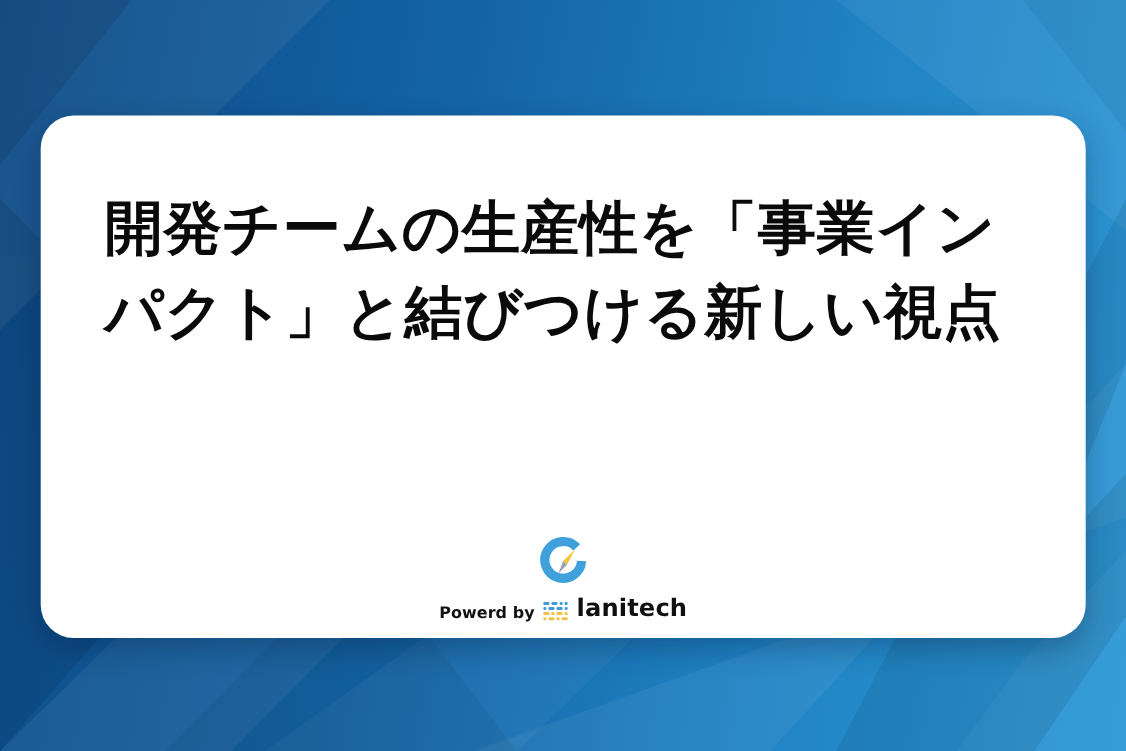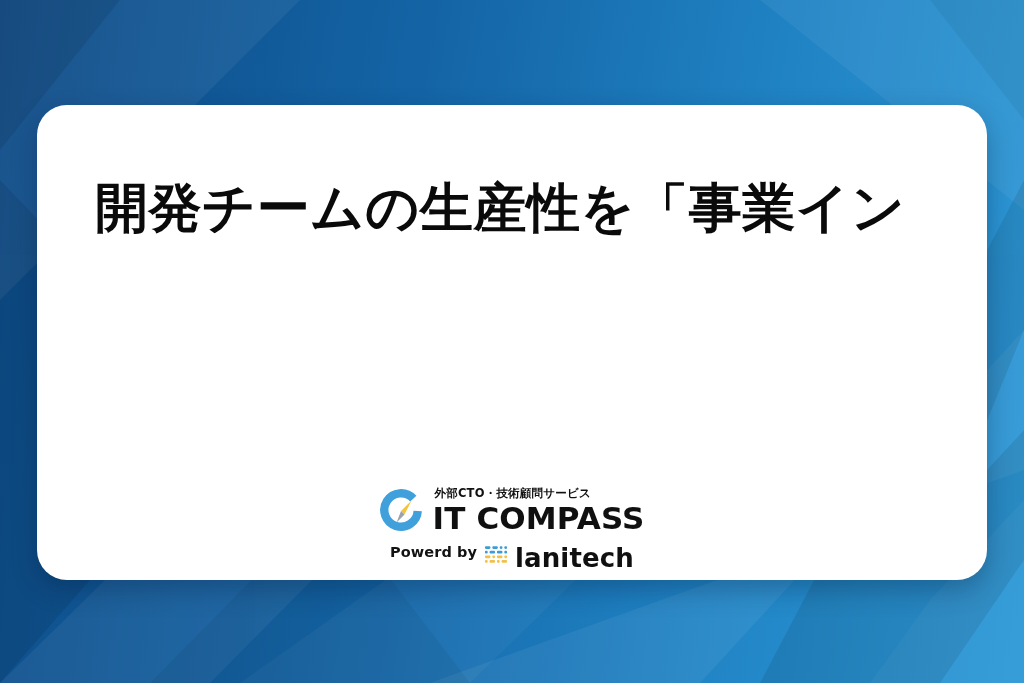--- a/index.html
+++ b/index.html
@@ -78,36 +78,36 @@
     font-family:"DejaVu Sans", "Liberation Sans", sans-serif;
     font-size:31px;
     font-weight:700;
     color:#101010;
     letter-spacing:0.005em;
     line-height:1;
   }
 
   #powered-row {
     display:flex;
-    align-items:flex-start;
+    align-items:flex-end;
     gap:7px;
     margin-top:11px;
   }
   #powered-label {
     font-family:"DejaVu Sans", "Liberation Sans", sans-serif;
     font-size:14.5px;
     font-weight:700;
     color:#121212;
     letter-spacing:0.005em;
     line-height:1;
   }
   #lanitech-mark { width:24px; height:19px; display:block; flex:none; }
   #lanitech-word {
     font-family:"DejaVu Sans", "Liberation Sans", sans-serif;
-    font-size:26px;
+    font-size:22px;
     font-weight:700;
     color:#101010;
     letter-spacing:0.005em;
     line-height:1;
   }
 </style>
 </head>
 <body>
 
 <div id="slide">
@@ -132,40 +132,37 @@
     <g fill="#000000" opacity="0.05">
       <polygon points="150,683 330,500 470,683"></polygon>
       <polygon points="1024,0 1024,120 930,0"></polygon>
     </g>
   </svg>
 
   <div id="card">
 
     <div id="title-block">
       <div class="title-line">開発チームの生産性を「事業イン</div>
+      <div class="title-line">パクト」と結びつける新しい視点</div>
     </div>
 
     <div id="logo-block">
 
       <div id="logo-main">
 
         <svg id="compass-icon" viewBox="0 0 100 100">
 
           <path d="M78 22 A38 38 0 1 0 88 50" fill="none" stroke="#3fa0dc" stroke-width="19" stroke-linecap="butt"></path>
 
           <polygon points="50,50 74,26 58,58" fill="#f5c33c"></polygon>
 
           <polygon points="50,50 58,58 40,76" fill="#9aa3ad"></polygon>
           <polygon points="50,50 74,26 56,44" fill="#ffffff" opacity="0"></polygon>
         </svg>
 
-        <div id="logo-text">
-          <div id="logo-tagline">外部CTO・技術顧問サービス</div>
-          <div id="logo-wordmark">IT COMPASS</div>
-        </div>
       </div>
 
       <div id="powered-row">
         <span id="powered-label">Powerd by</span>
 
         <svg id="lanitech-mark" viewBox="0 0 26 20">
           <g fill="#3d9bd6">
             <rect x="1" y="1" width="6" height="3" rx="1.2"></rect>
             <rect x="9" y="1" width="6" height="3" rx="1.2"></rect>
             <rect x="17" y="1" width="3" height="3" rx="1.2"></rect>

